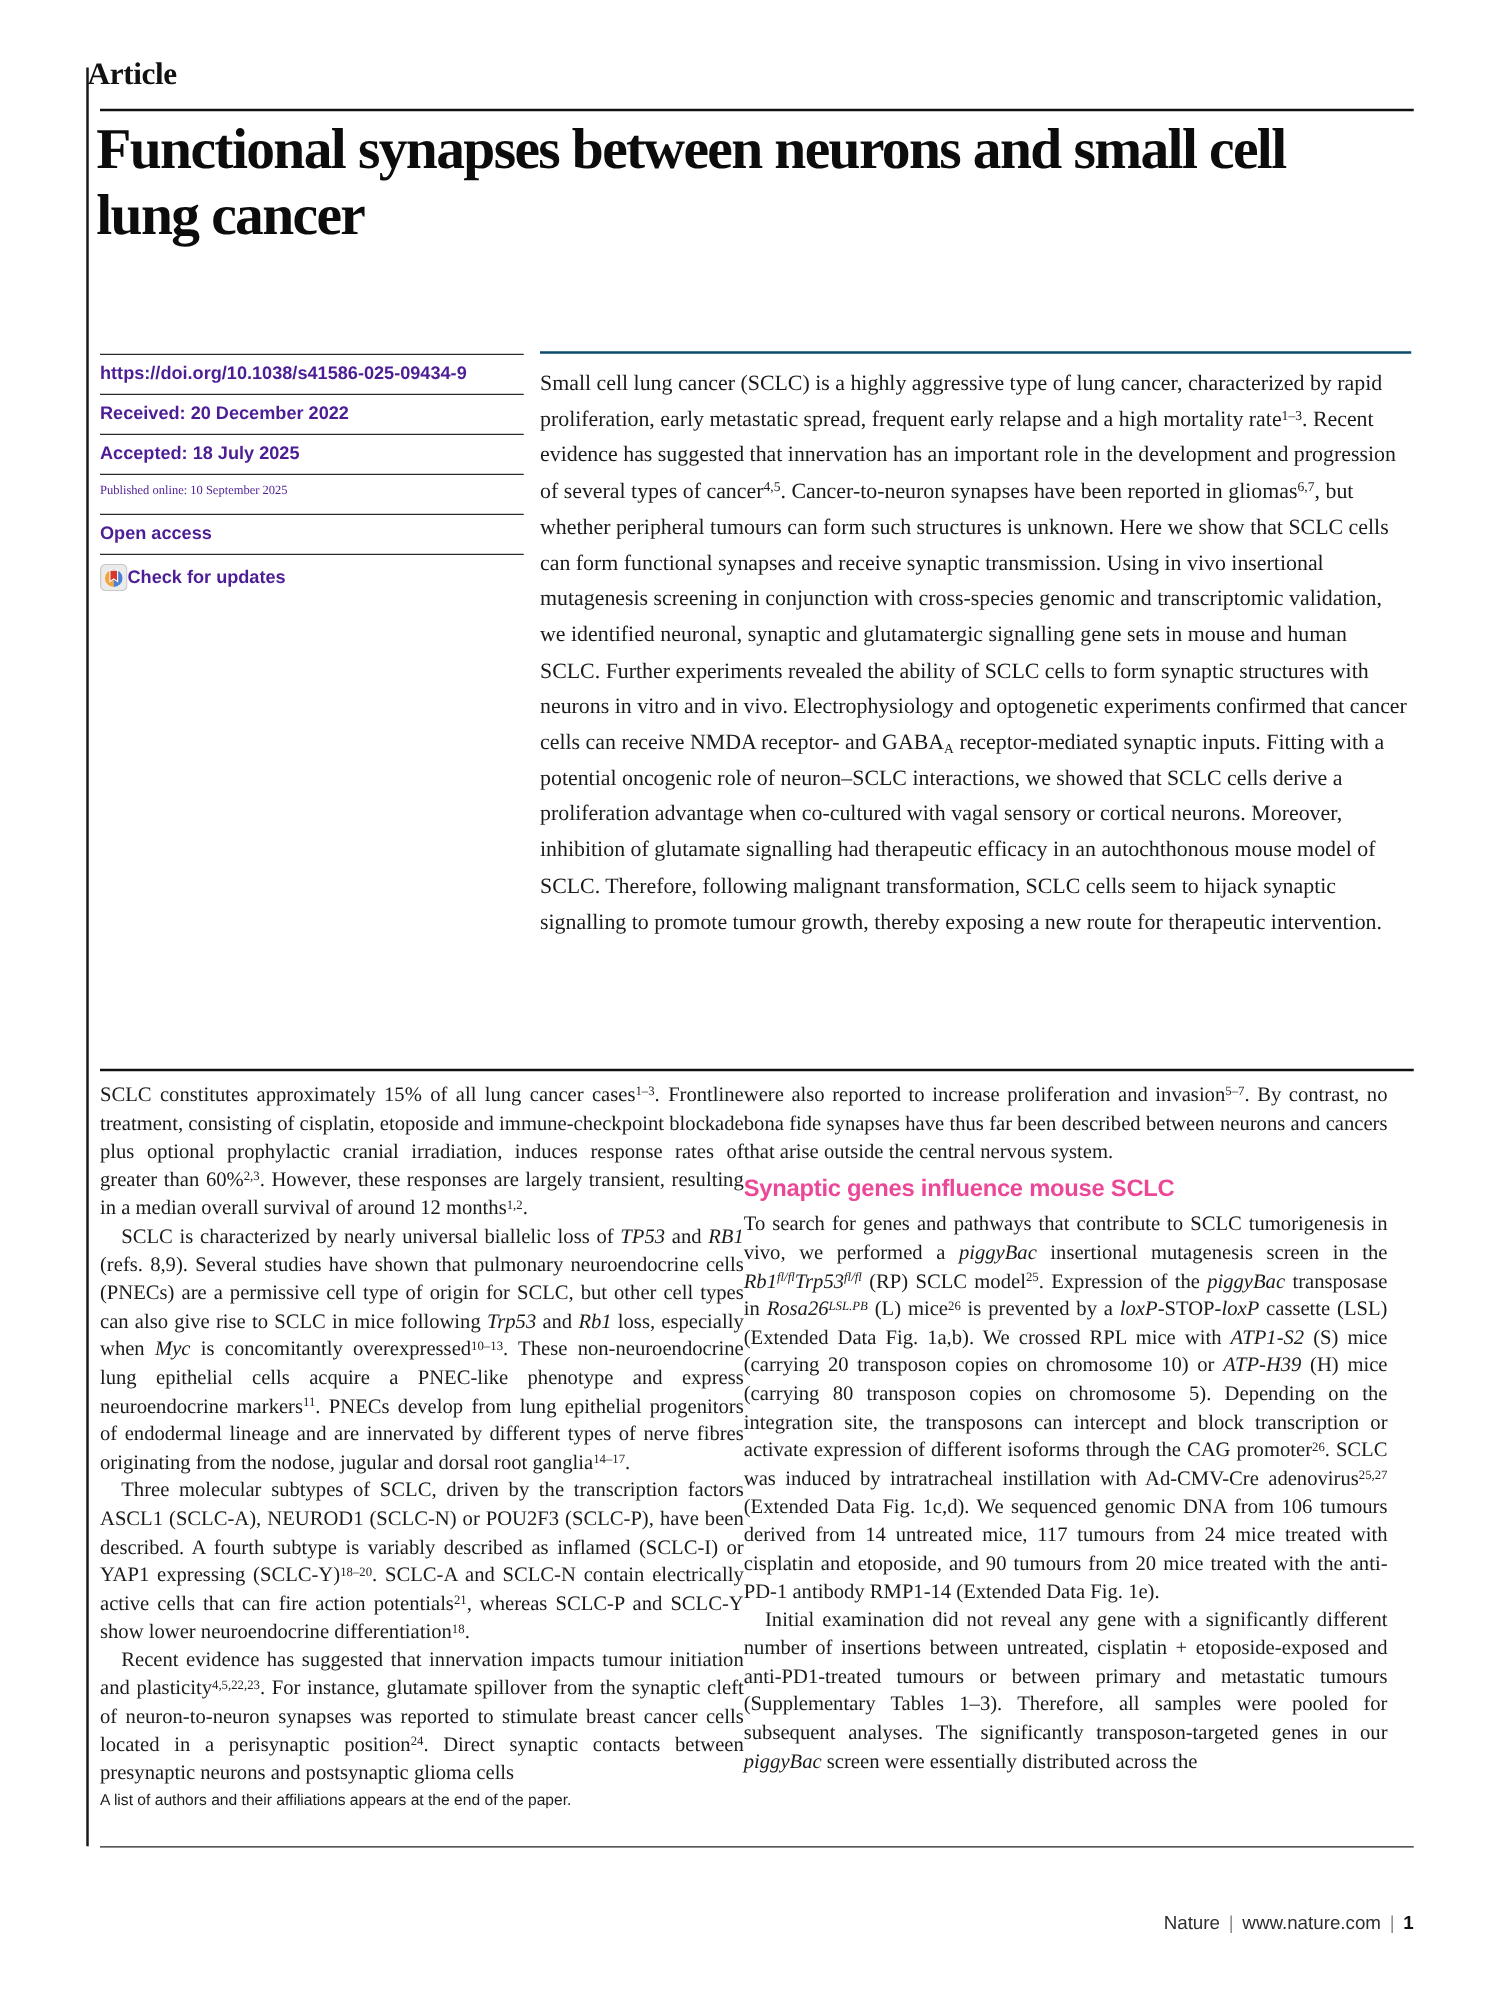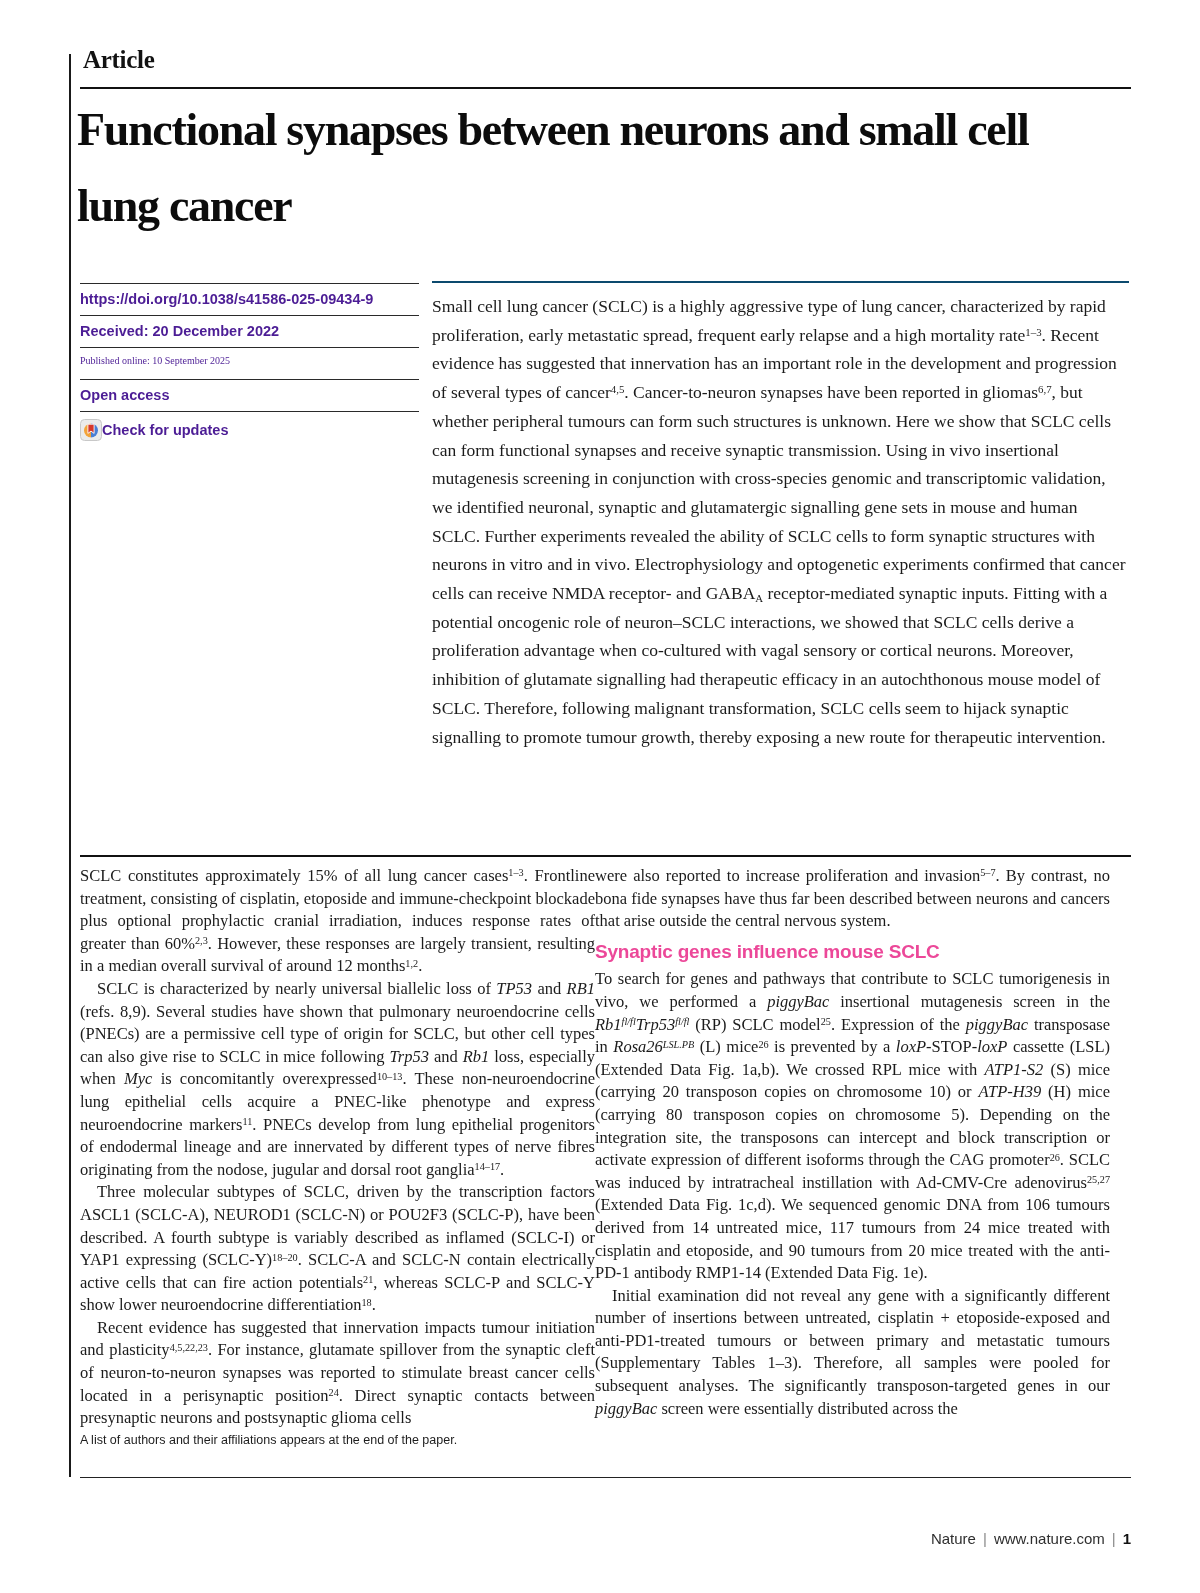--- a/index.html
+++ b/index.html
@@ -5,25 +5,25 @@
   html,body { margin:0; padding:0; background:#ffffff; }
   .page {
     position:relative; width:1200px; height:1593px; background:#fff;
     font-family:"Liberation Serif", serif; color:#121212; overflow:hidden;
   }
 
   
   .vrule { position:absolute; left:69px; top:54px; width:2px; height:1423px; background:#1a1a1a; }
 
   
-  .kicker { position:absolute; left:83px; top:46px; font-size:25px; font-weight:bold; letter-spacing:-0.3px; }
+  .kicker { position:absolute; left:70px; top:46px; font-size:25px; font-weight:bold; letter-spacing:-0.3px; }
   .kicker-rule { position:absolute; left:80px; top:87px; width:1051px; height:2px; background:#111; }
   .title {
     position:absolute; left:77px; top:92px; width:1020px; margin:0;
-    font-size:46px; line-height:76px; font-weight:bold; letter-spacing:-1.3px; color:#0c0c0c;
+    font-size:46px; line-height:53px; font-weight:bold; letter-spacing:-1.3px; color:#0c0c0c;
   }
 
   
   .meta { position:absolute; left:80px; top:283px; width:339px;
     font-family:"Liberation Sans", sans-serif; font-size:14.5px; font-weight:bold; color:#4c1d95; }
   .meta-row { border-top:1.5px solid #2a2a2a; padding:7px 0 8px 0; min-height:16px; }
   .meta-row.serif-row { font-family:"Liberation Serif", serif; font-weight:normal; font-size:10px; }
   .meta-row.check-row { display:flex; align-items:center; gap:0; cursor:pointer; }
   .cfu-icon { display:inline-flex; width:22px; height:22px; }
 
@@ -67,20 +67,21 @@
   <div class="vrule"></div>
 
   <div class="kicker">Article</div>
   <div class="kicker-rule"></div>
 
   <h1 class="title">Functional synapses between neurons and small cell lung cancer</h1>
 
   <div class="meta">
     <div class="meta-row">https://doi.org/10.1038/s41586-025-09434-9</div>
     <div class="meta-row">Received: 20 December 2022</div>
+    <div class="meta-row">Accepted: 18 July 2025</div>
     <div class="meta-row serif-row">Published online: 10 September 2025</div>
     <div class="meta-row">Open access</div>
     <div class="meta-row check-row">
       <span class="cfu-icon">
         <svg width="22" height="22" viewBox="0 0 22 22">
           <rect x="0.5" y="0.5" width="21" height="21" rx="4" fill="#ebebeb" stroke="#c8c8c8"></rect>
           <circle cx="11" cy="11.5" r="7" fill="#ffffff"></circle>
           <path d="M11 4.5 a7 7 0 0 0 0 14 z" fill="#f2a33a"></path>
           <path d="M11 4.5 a7 7 0 0 1 0 14 z" fill="#4a7fd4"></path>
           <path d="M7.9 5.2 h6.2 v9.2 l-3.1 -2.3 l-3.1 2.3 z" fill="#d6382e" stroke="#ffffff" stroke-width="0.9"></path>

